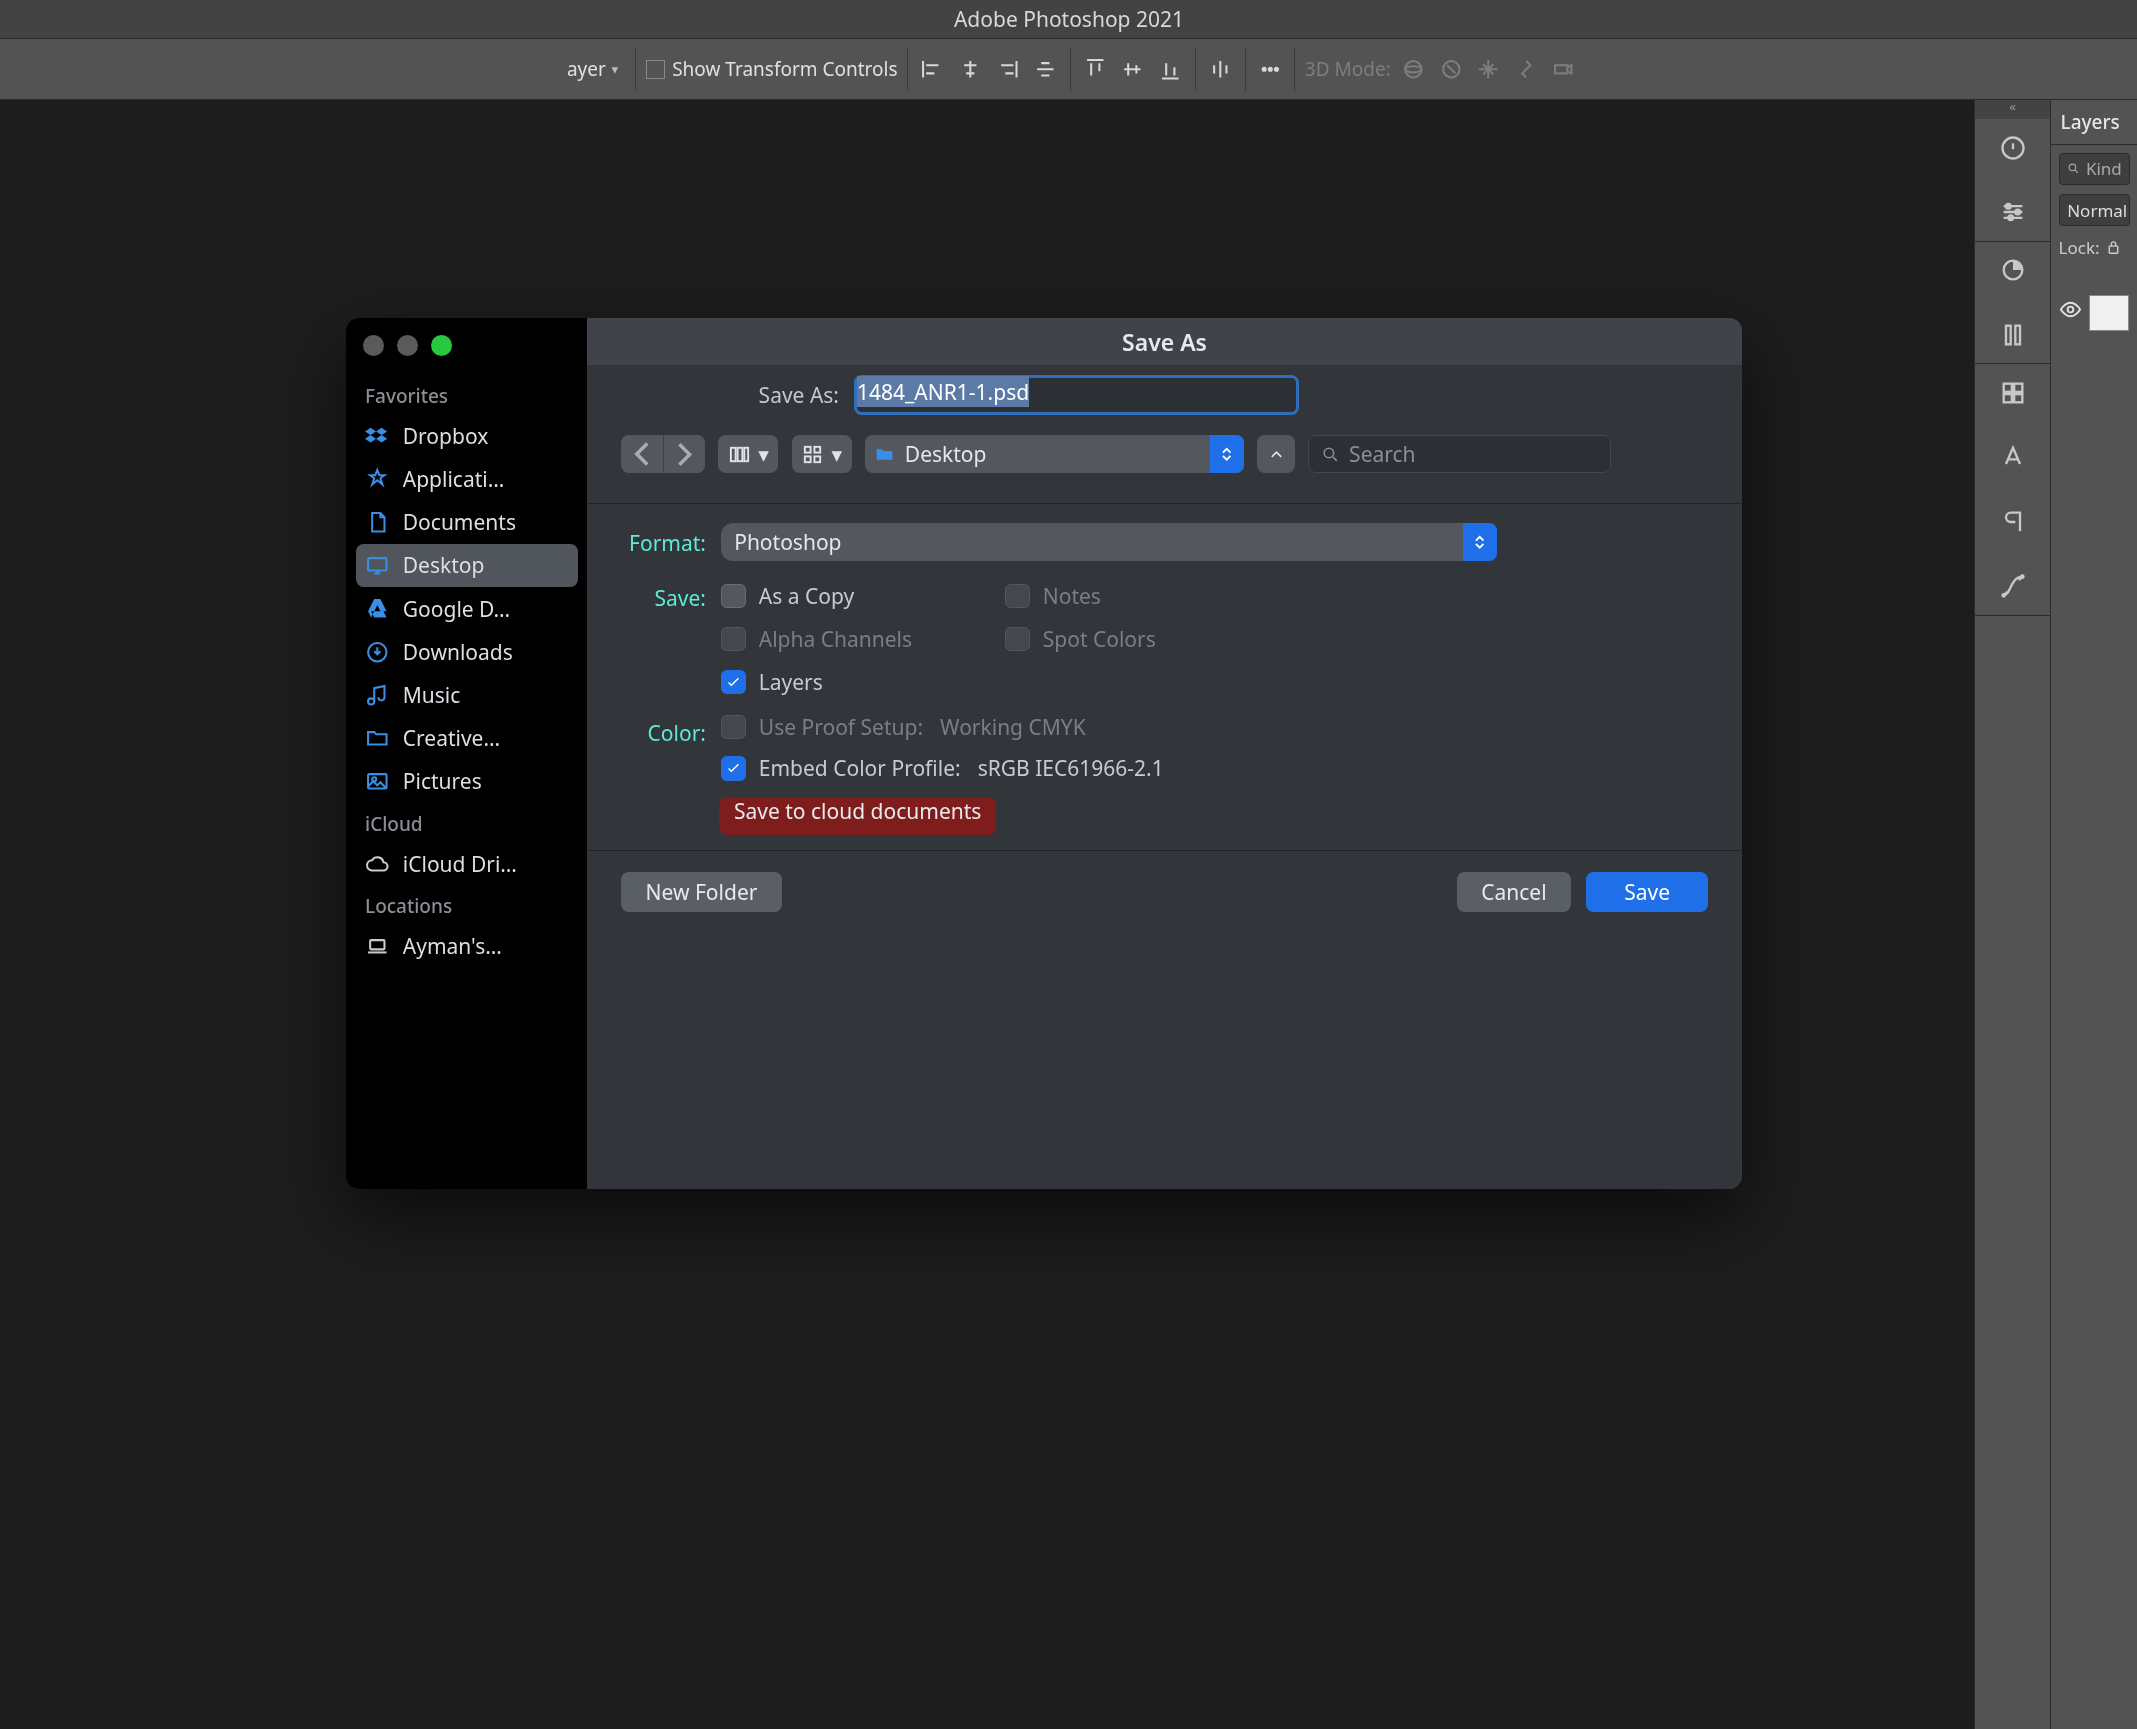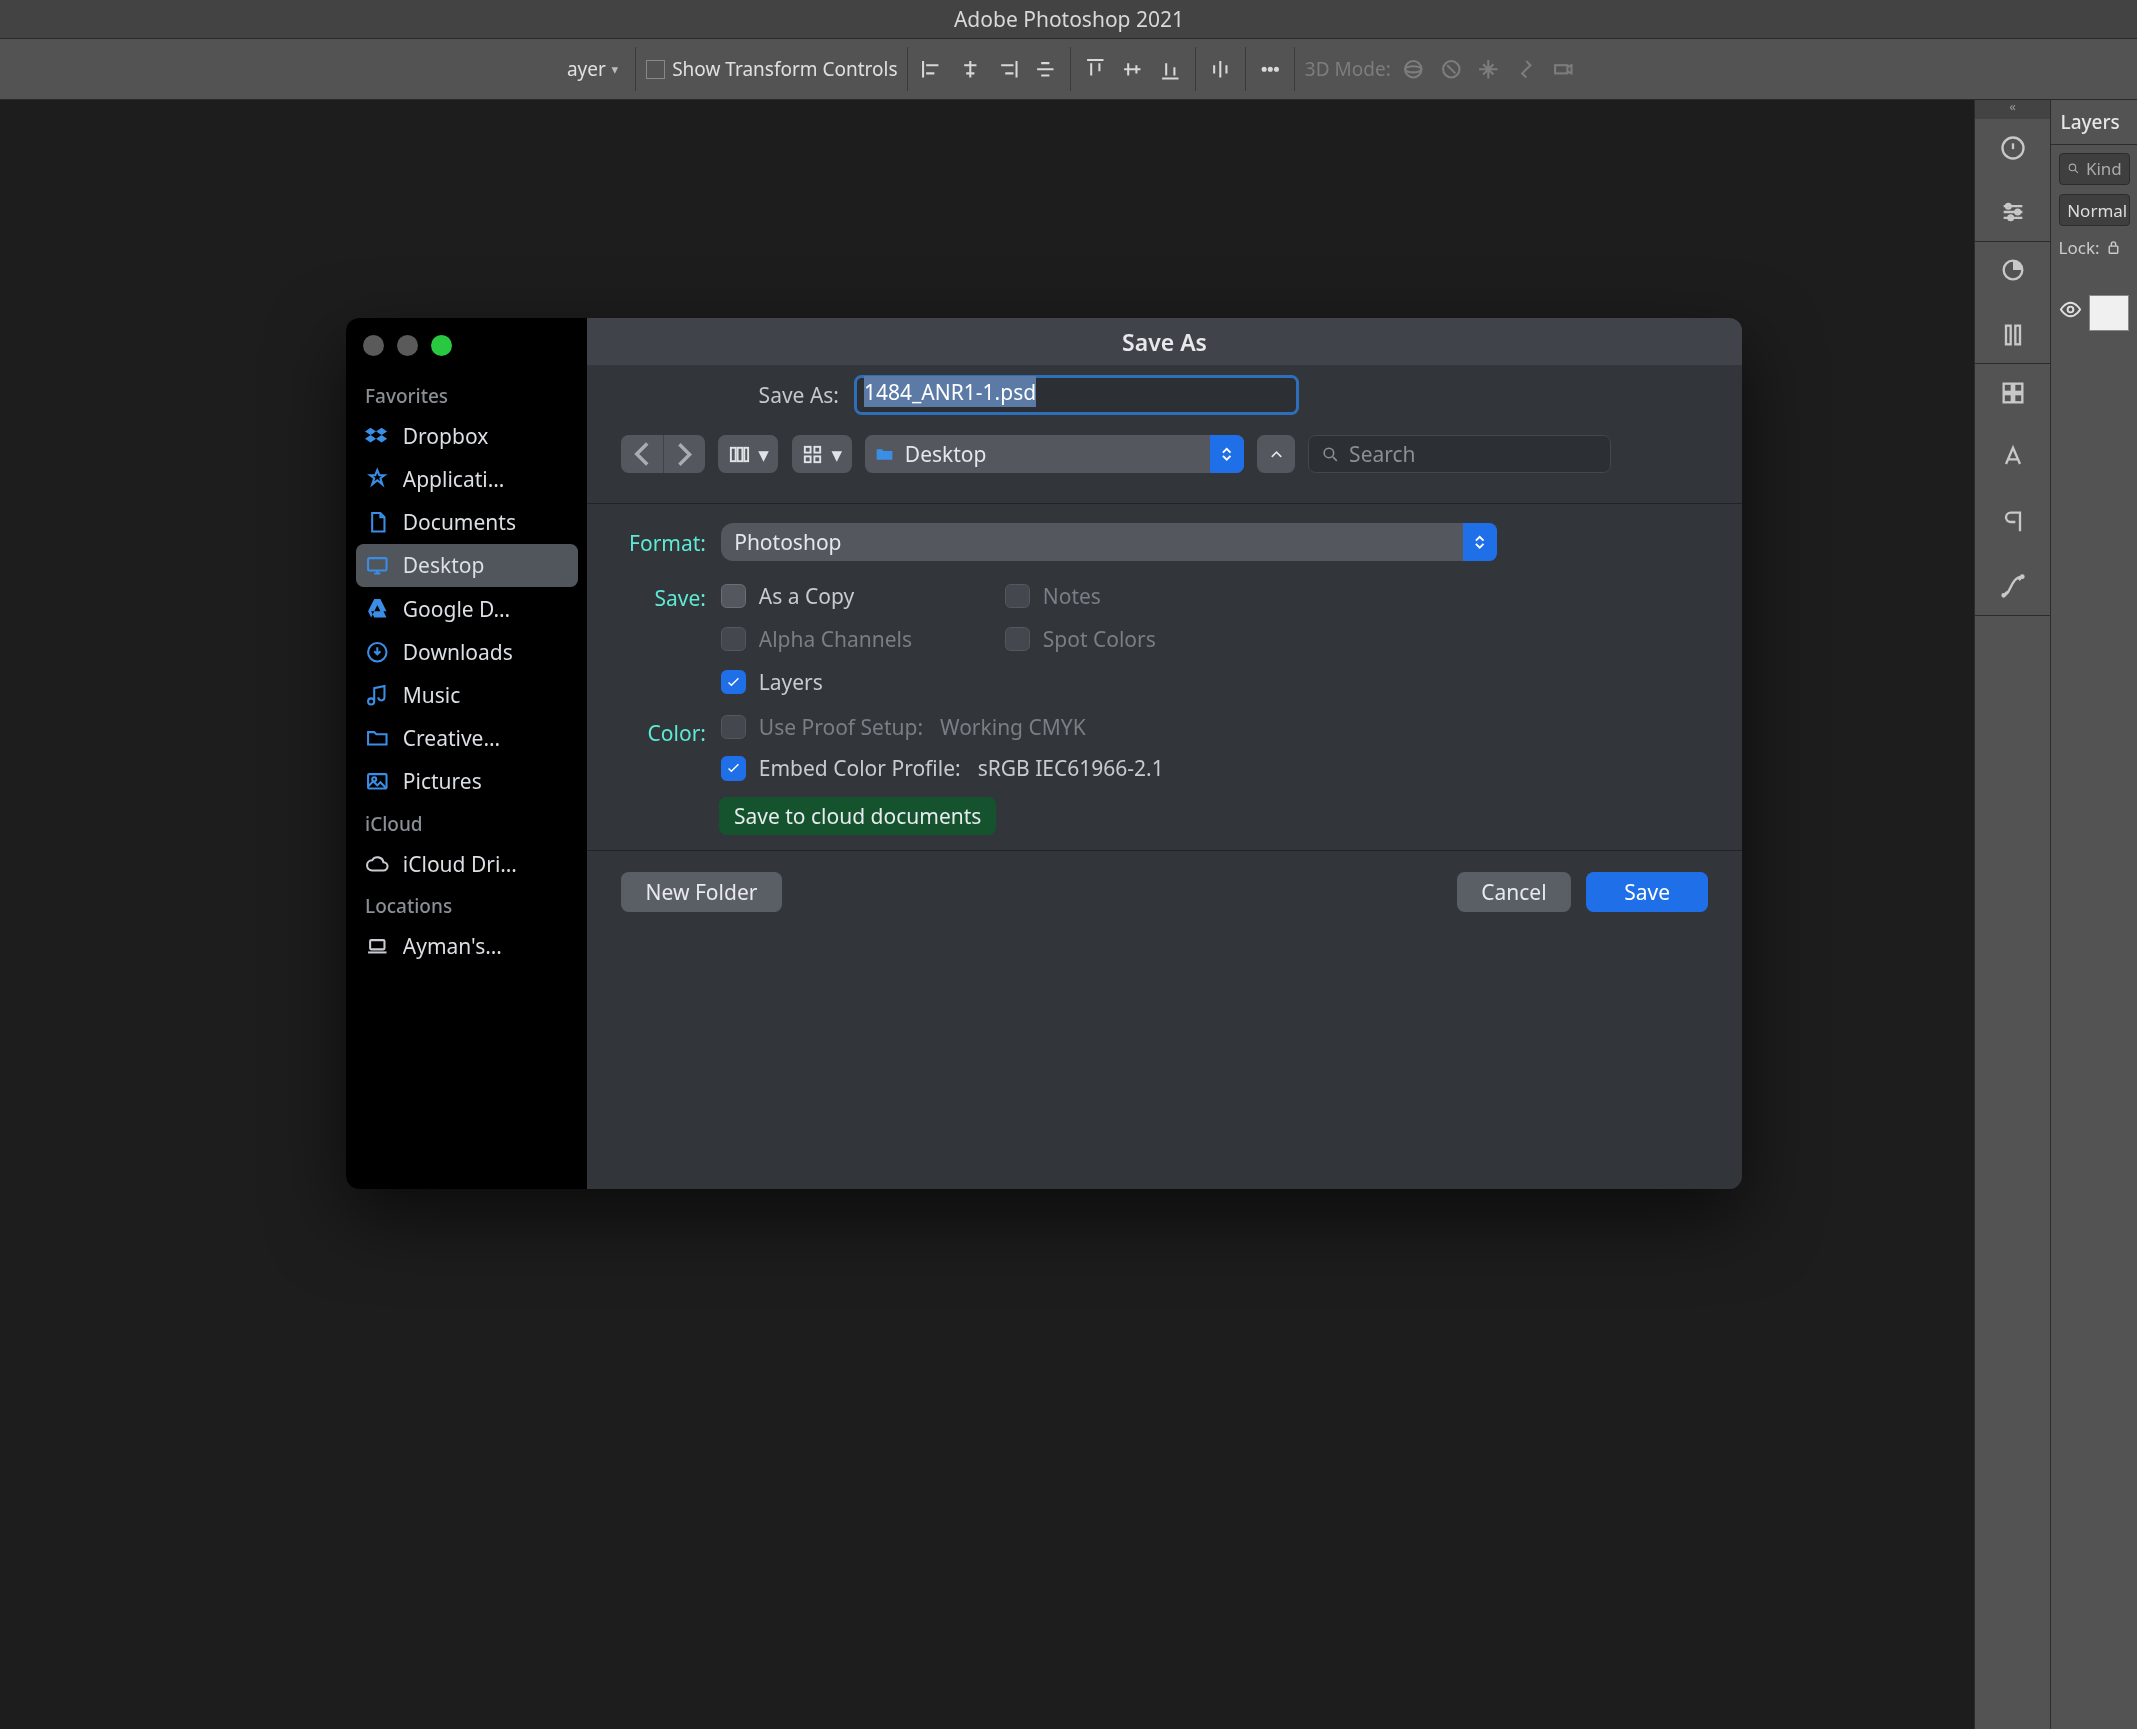--- a/index.html
+++ b/index.html
@@ -46,21 +46,21 @@
 .sb-item { display: flex; align-items: center; gap: 13.2px; padding: 7.6px 9.5px; border-radius: 7.6px; color: #dcdfe4; cursor: default; }
 .sb-item.active { background: #51555c; }
 .sb-item svg, .sb-item .ico { width: 24.6px; height: 24.6px; flex: none; }
 .sb-label { white-space: nowrap; overflow: hidden; text-overflow: ellipsis; }
 
 .dlg-main { flex: 1; display: flex; flex-direction: column; background: #32353a; }
 .dlg-titlebar { height: 47px; background: #404349; display: flex; align-items: center; justify-content: center; color: #e6e8ec; font-size: 23px; font-weight: 600; }
 .dlg-form { padding: 9.5px 34px 0 34px; display: flex; flex-direction: column; gap: 13.2px; font-size: 21px; color: #c9ccd1; }
 .form-row { display: flex; align-items: center; gap: 15px; }
 .form-label { width: 218px; text-align: right; color: #c4c7cc; font-size: 21px; }
-.text-input { flex: 0 0 445px; height: 40px; background: #2c2f34; border: 3.8px solid #2f6eb8; border-radius: 7.6px; color: #fff; font-size: 21px; padding: 0 7px; }
+.text-input { flex: 0 0 445px; height: 40px; background: #2c2f34; border: 3.8px solid #2f6eb8; border-radius: 7.6px; color: #fff; font-size: 21px; padding: 0 0; }
 .text-input.plain { border: 0.9px solid #55585e; }
 .text-input input { width: 100%; height: 100%; background: transparent; border: none; outline: none; color: #fff; font-size: 21px; }
 .sel-text { background: #5b7aa5; padding: 1.9px 0; }
 
 .nav-row { display: flex; align-items: center; gap: 13.2px; padding: 7.6px 0 1.9px 0; }
 .nav-seg { display: flex; background: #54575d; border-radius: 7.6px; overflow: hidden; }
 .nav-btn { width: 42px; height: 38px; display: flex; align-items: center; justify-content: center; color: #a9acb1; }
 .nav-btn + .nav-btn { border-left: 0.9px solid #3f4247; }
 .view-seg { display: flex; align-items: center; background: #54575d; border-radius: 7.6px; height: 38px; padding: 0 9.5px; gap: 7.6px; color: #e0e3e8; }
 .loc-select { flex: 0 0 379px; height: 38px; background: #54575d; border-radius: 7.6px; display: flex; align-items: center; padding: 0 9.5px; gap: 9.5px; color: #e4e7eb; position: relative; }
@@ -78,21 +78,21 @@
 .check-grid { display: grid; grid-template-columns: 284px 284px; row-gap: 15px; padding-top: 3.8px; }
 .chk { display: flex; align-items: center; gap: 13.2px; color: #c8cbd0; }
 .chk.disabled { color: #7a7e85; }
 .chk-box { width: 24.6px; height: 24.6px; border-radius: 5.7px; background: #54575d; border: 0.9px solid #6a6e75; display: flex; align-items: center; justify-content: center; }
 .chk.disabled .chk-box { background: #44474d; border-color: #54575d; }
 .chk.checked .chk-box { background: #1f70e8; border-color: #1f70e8; color: #fff; }
 .chk-box svg { width: 17px; height: 17px; }
 .color-rows { display: flex; flex-direction: column; gap: 13.2px; }
 
 .cloud-btn-row { padding: 5.7px 34px 15px 132px; }
-.pill-btn { display: inline-flex; align-items: center; height: 38px; padding: 0 15px; background: #14532d; border-radius: 7.6px; color: #e8eaee; font-size: 21px; }
+.pill-btn { display: inline-flex; height: 38px; padding: 0 15px; background: #7f1d1d; border-radius: 7.6px; color: #e8eaee; font-size: 21px; }
 
 .sep-line2 { height: 0.9px; background: #202328; }
 
 .dlg-footer { display: flex; align-items: center; padding: 21px 34px; gap: 15px; }
 .dlg-footer .spacer { flex: 1; }
 .btn { height: 40px; padding: 0 24.6px; border-radius: 7.6px; font-size: 21px; display: flex; align-items: center; color: #e8eaee; background: #5a5e65; }
 .btn.primary { background: #1f70e8; color: #fff; padding: 0 38px; }
 
 svg { fill: none; stroke: currentColor; stroke-width: 2; }
 </style>

